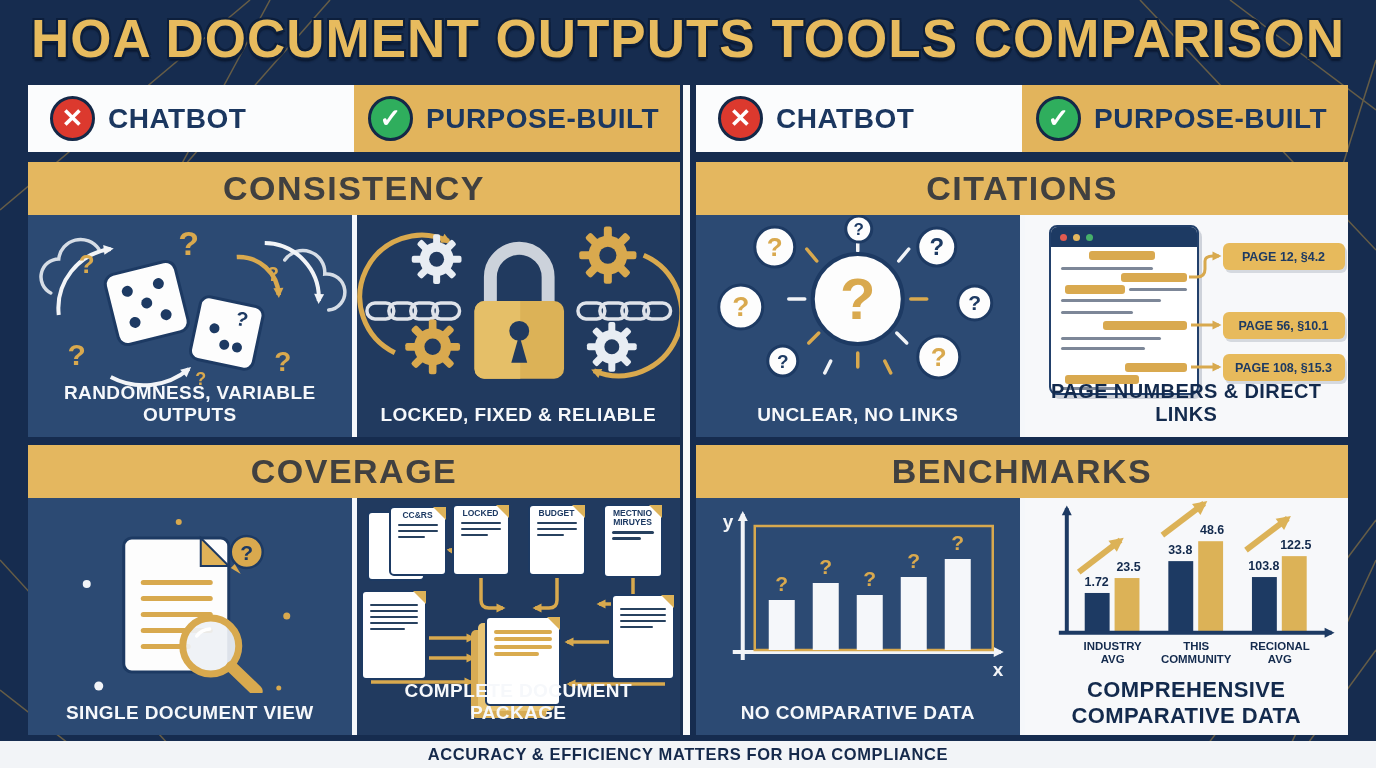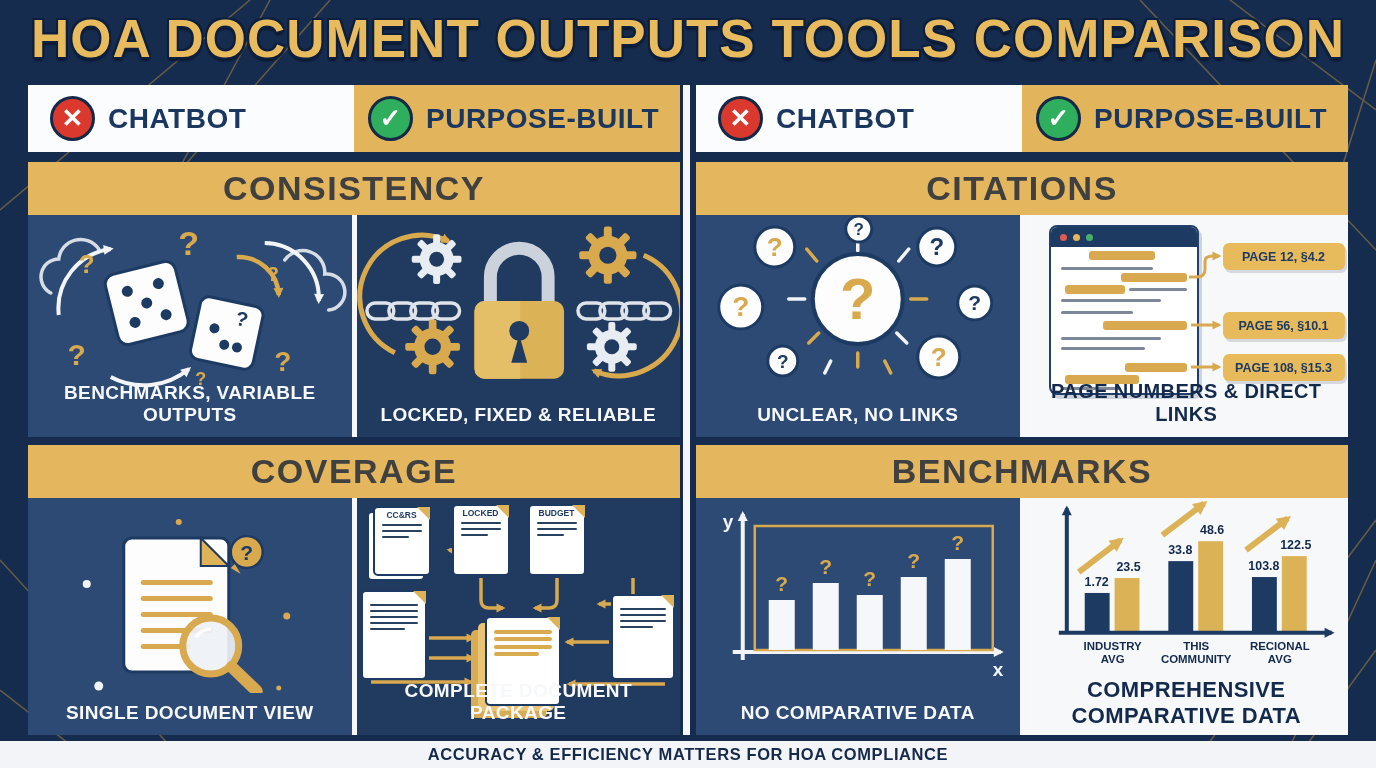--- a/index.html
+++ b/index.html
@@ -142,21 +142,21 @@
               <rect x="-32" y="-32" width="64" height="64" rx="9" fill="#fdfdfd" stroke="#1d3a63" stroke-width="3"></rect>
               <g fill="#1d3a63">
                   <circle cx="-13" cy="-2" r="5"></circle>
                   <circle cx="0" cy="12" r="5"></circle>
                   <circle cx="13" cy="24" r="0"></circle>
                   <circle cx="13" cy="12" r="5"></circle>
                 </g>
               <text x="12" y="-10" font-size="20" font-weight="800" fill="#1d3a63" text-anchor="middle">?</text>
             </g>
           </svg>
-          <div class="caption light">BENCHMARKS, VARIABLE OUTPUTS</div>
+          <div class="caption light">RANDOMNESS, VARIABLE OUTPUTS</div>
         </div>
 
         <div class="panel p-navy-b">
           <svg class="art" width="100%" height="178" viewBox="0 0 325 178">
             <defs>
               <marker id="agL" markerUnits="userSpaceOnUse" markerWidth="14" markerHeight="14" refX="9" refY="7" orient="auto">
                   <path d="M2,2 L12,7 L2,12 Z" fill="#d9a94e"></path>
                 </marker>
               <g id="gearsym">
                 <g>
@@ -256,39 +256,45 @@
                 <path d="M200,80 v22 q0,8 -8,8 h-14"></path>
                 <path d="M118,64 q-14,-10 -26,-12"></path>
                 <path d="M276,80 v18 q0,8 -8,8 h-26"></path>
                 <path d="M72,140 h44"></path>
                 <path d="M72,160 h44"></path>
                 <path d="M14,184 h100"></path>
                 <path d="M252,144 h-42"></path>
                 <path d="M308,186 h-96"></path>
               </g>
             </svg>
-            <div class="mini-doc" style="left:16px;top:8px;width:58px;height:70px;">
+            <div class="mini-doc" style="left:32px;top:8px;width:58px;height:70px;">
               <span class="fold"></span>
               <div class="dlabel">CC&amp;RS</div>
               <div class="dline"></div>
                 <div class="dline"></div>
                 <div class="dline short"></div>
             </div>
             <div class="mini-doc" style="left:95px;top:6px;width:58px;height:72px;">
               <span class="fold"></span>
               <div class="dlabel">LOCKED</div>
               <div class="dline"></div>
                 <div class="dline"></div>
                 <div class="dline short"></div>
             </div>
             <div class="mini-doc" style="left:171px;top:6px;width:58px;height:72px;">
               <span class="fold"></span>
               <div class="dlabel">BUDGET</div>
               <div class="dline"></div>
                 <div class="dline"></div>
+                <div class="dline short"></div>
+            </div>
+            <div class="mini-doc" style="left:246px;top:6px;width:60px;height:74px;">
+              <span class="fold"></span>
+              <div class="dlabel">MECTNIO MIRUYES</div>
+              <div class="dline"></div>
                 <div class="dline short"></div>
             </div>
             <div class="mini-doc" style="left:4px;top:92px;width:66px;height:90px;">
               <span class="fold"></span>
               <div style="height:8px;"></div>
               <div class="dline"></div>
                 <div class="dline"></div>
                 <div class="dline"></div>
                 <div class="dline"></div>
                 <div class="dline short"></div>

